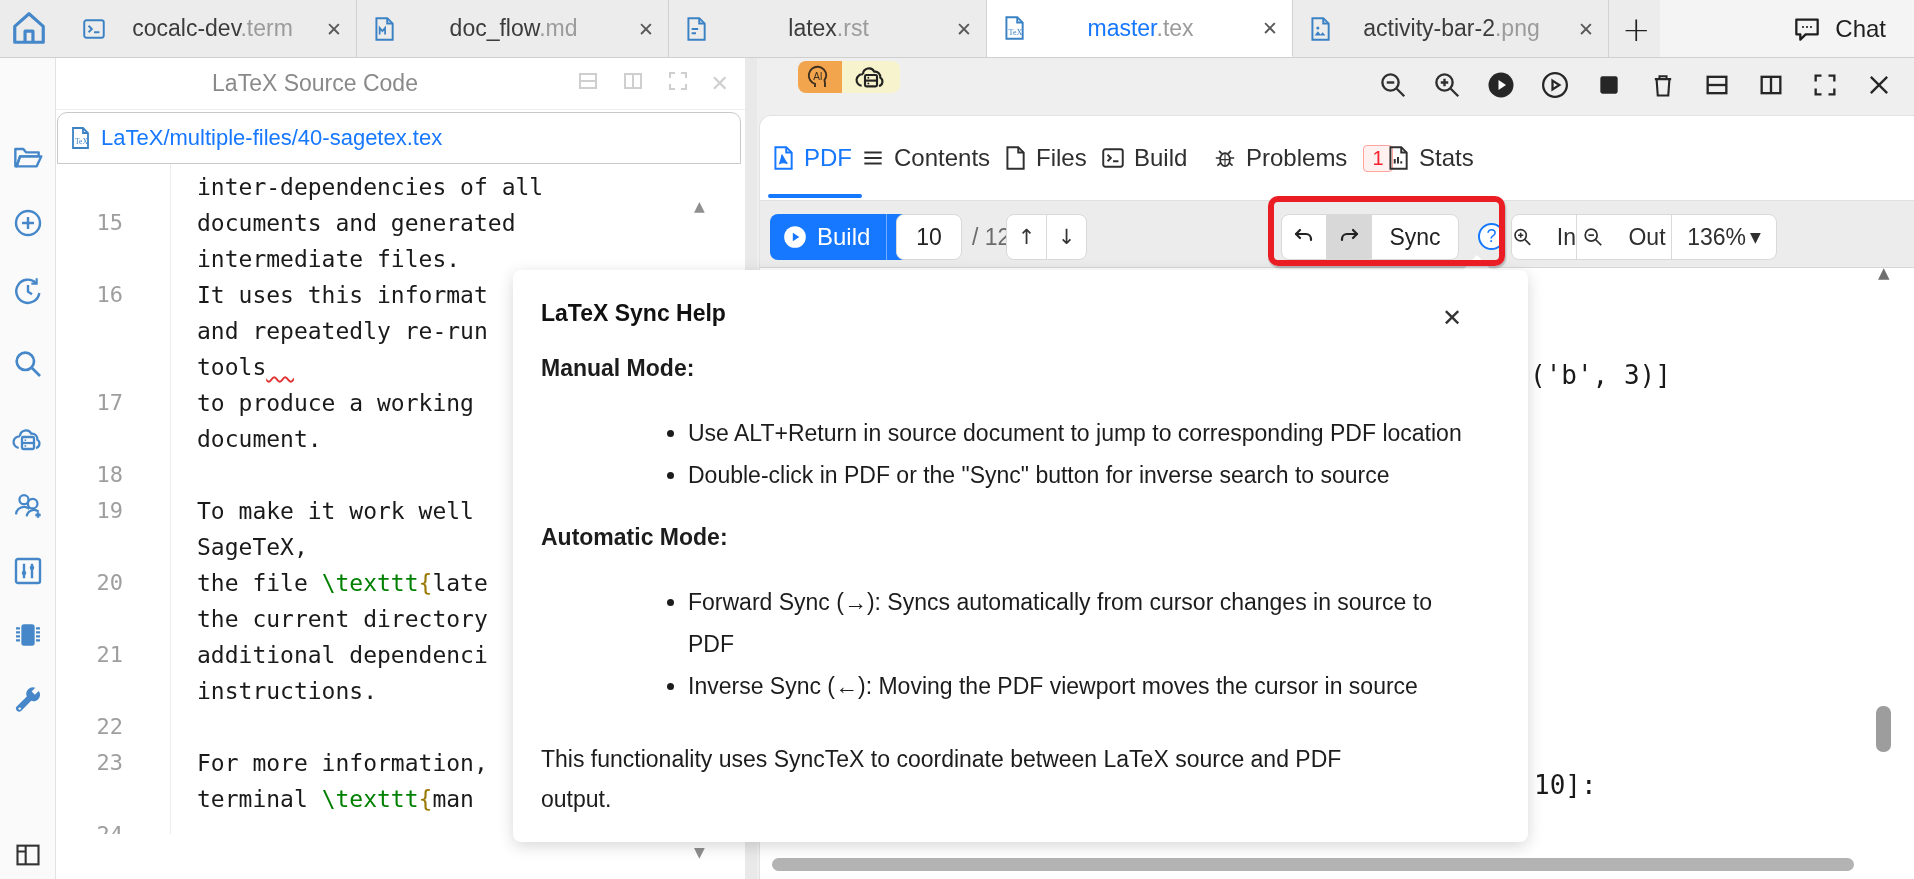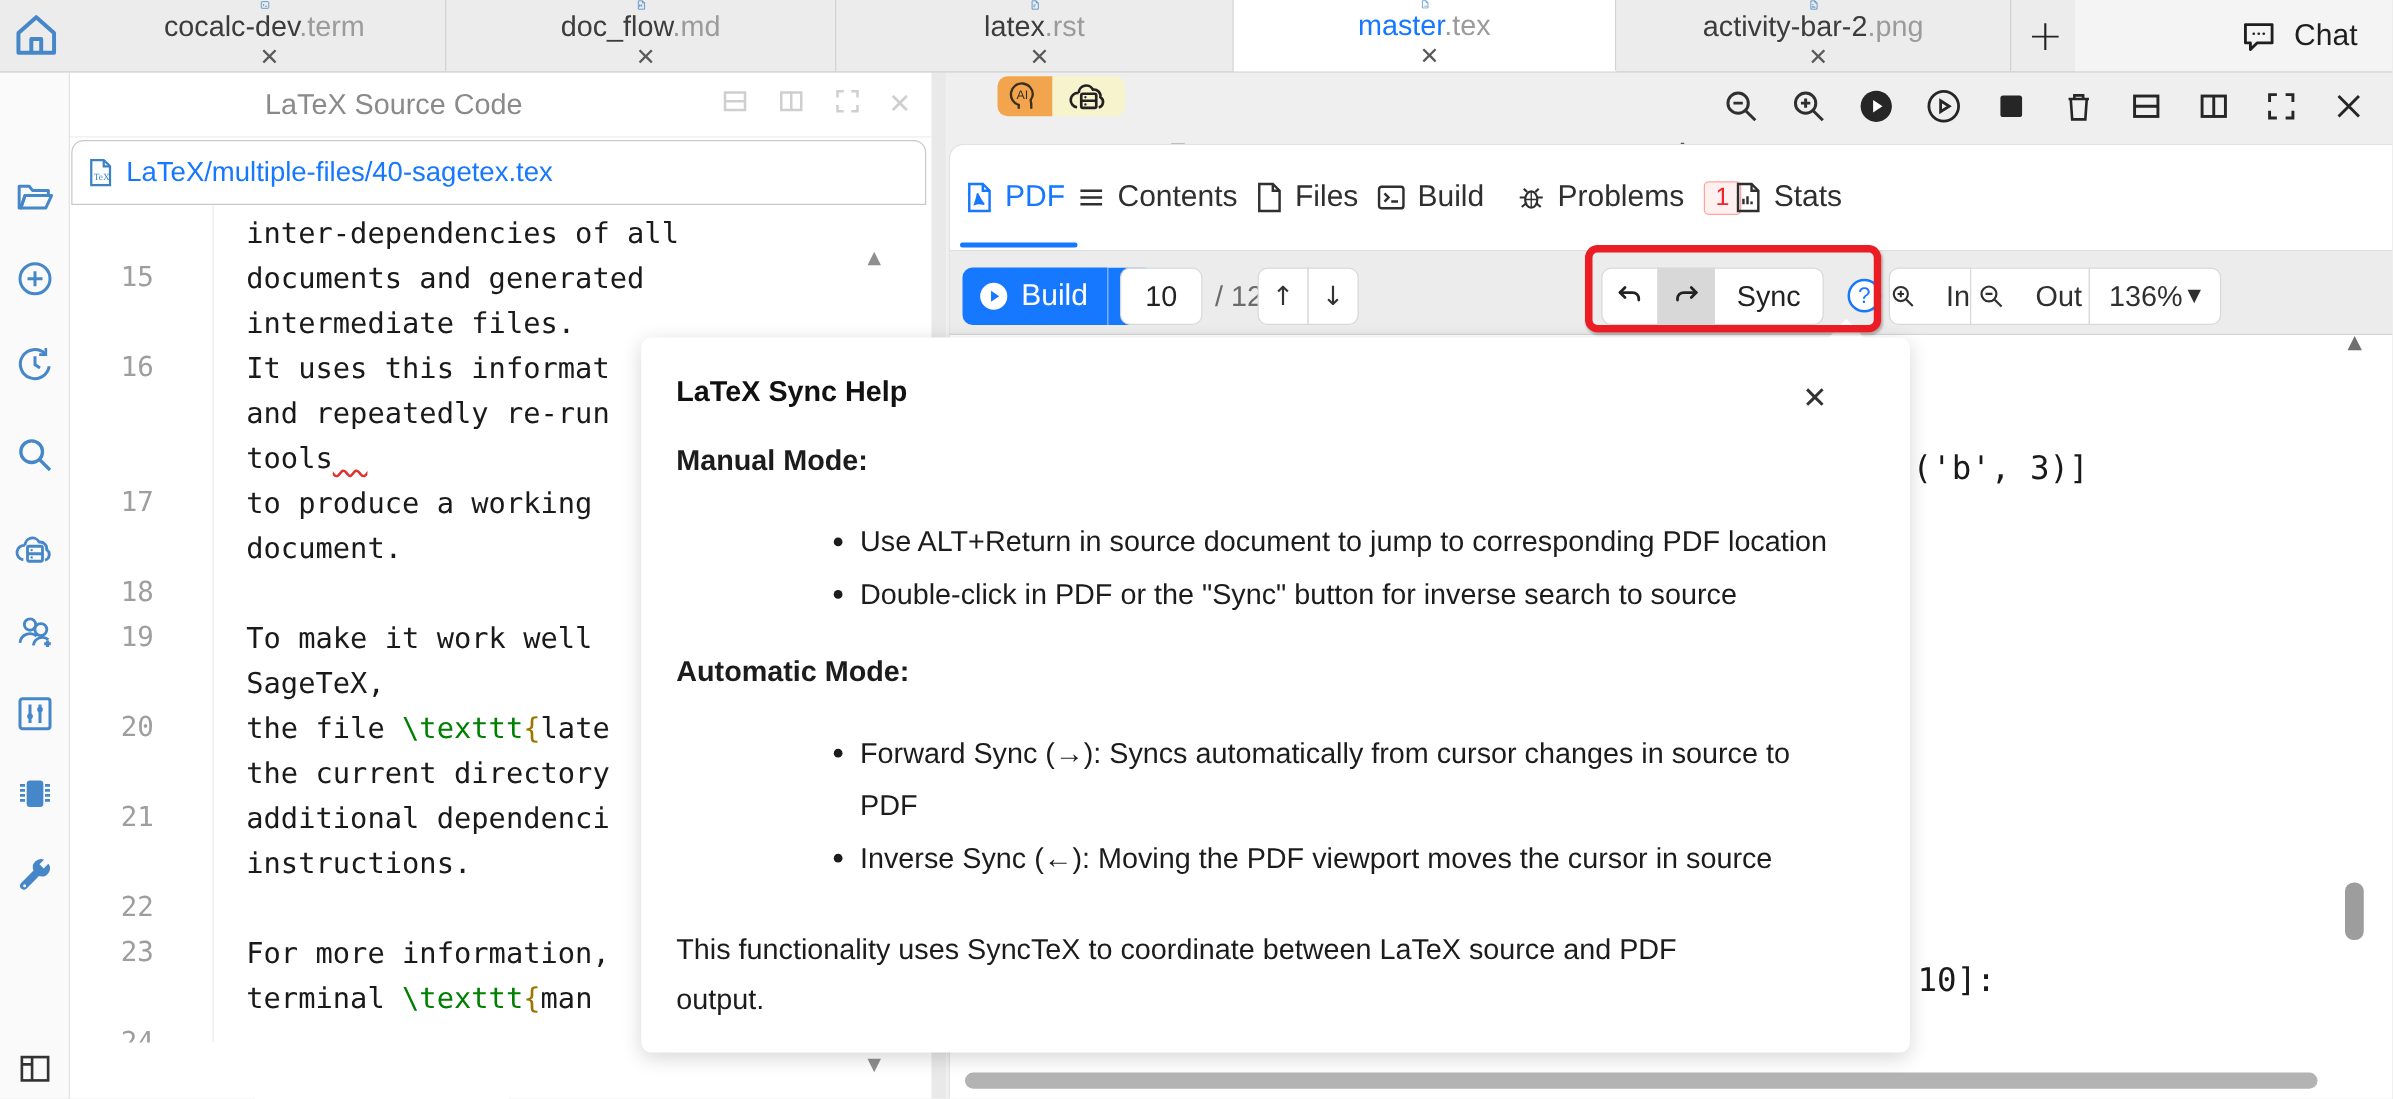--- a/index.html
+++ b/index.html
@@ -6,21 +6,21 @@
   .screen{position:relative;width:1914px;height:879px;overflow:hidden;background:#fff;
           font-family:"Liberation Sans",sans-serif;color:#222;}
   .glyph{font-family:"DejaVu Sans",sans-serif;}
 
   
   .tabstrip{position:absolute;left:0;top:0;width:1914px;height:57px;background:#ececec;
             border-bottom:1px solid #cfcfcf;z-index:30;}
   .home-btn{position:absolute;left:8px;top:7px;width:42px;height:42px;display:flex;align-items:center;justify-content:center;}
   .tabs{position:absolute;left:67px;top:0;height:57px;display:flex;}
   .tab{height:57px;display:flex;align-items:center;padding:0 14px;border-right:1px solid #d2d2d2;
-       font-size:23px;box-sizing:border-box;flex-direction:column;}
+       font-size:23px;box-sizing:border-box;}
   .tab .tlabel{flex:1;text-align:center;padding:0 10px;white-space:nowrap;}
   .tab .base{color:#3c3c3c;}
   .tab .ext{color:#9b9b9b;}
   .tab.active{background:#fff;border-bottom:1px solid #fff;margin-bottom:-1px;}
   .tab.active .base{color:#1677ff;}
   .tclose{color:#595959;font-size:19px;margin-left:8px;cursor:pointer;font-family:"DejaVu Sans",sans-serif;}
   .newtab{position:absolute;left:1622px;top:0;height:57px;display:flex;align-items:center;
           font-size:34px;color:#222;font-weight:300;}
   .chatzone{position:absolute;right:0;top:0;width:254px;height:57px;background:#f4f4f4;
             display:flex;align-items:center;justify-content:flex-end;padding-right:28px;box-sizing:border-box;gap:12px;}

